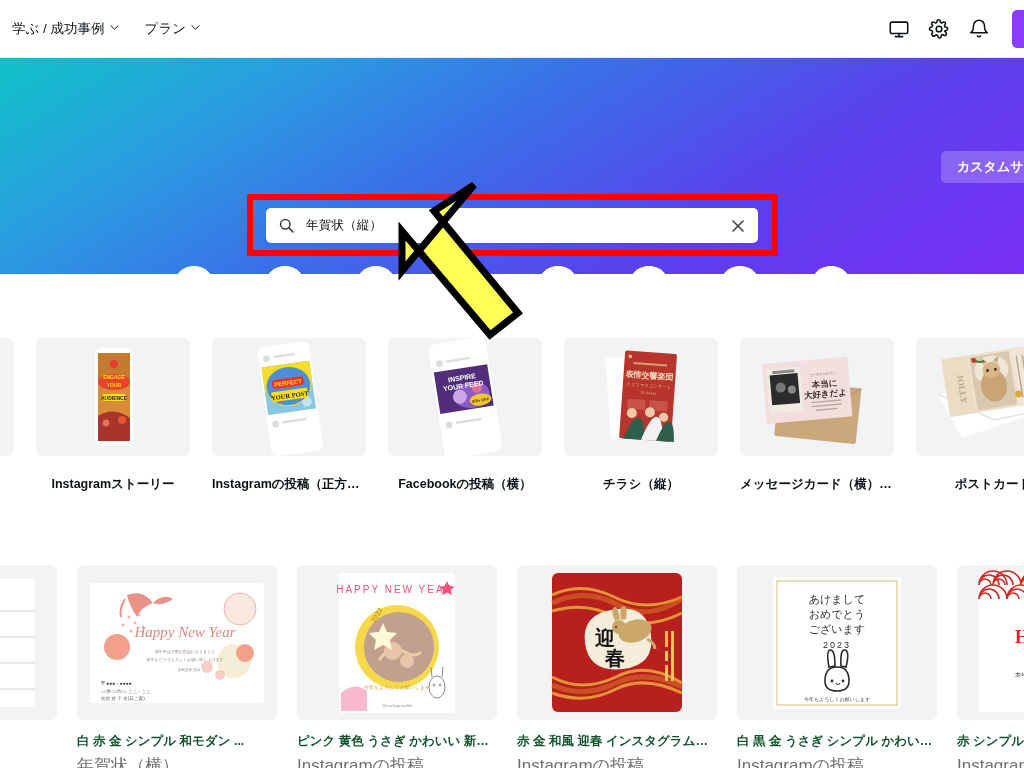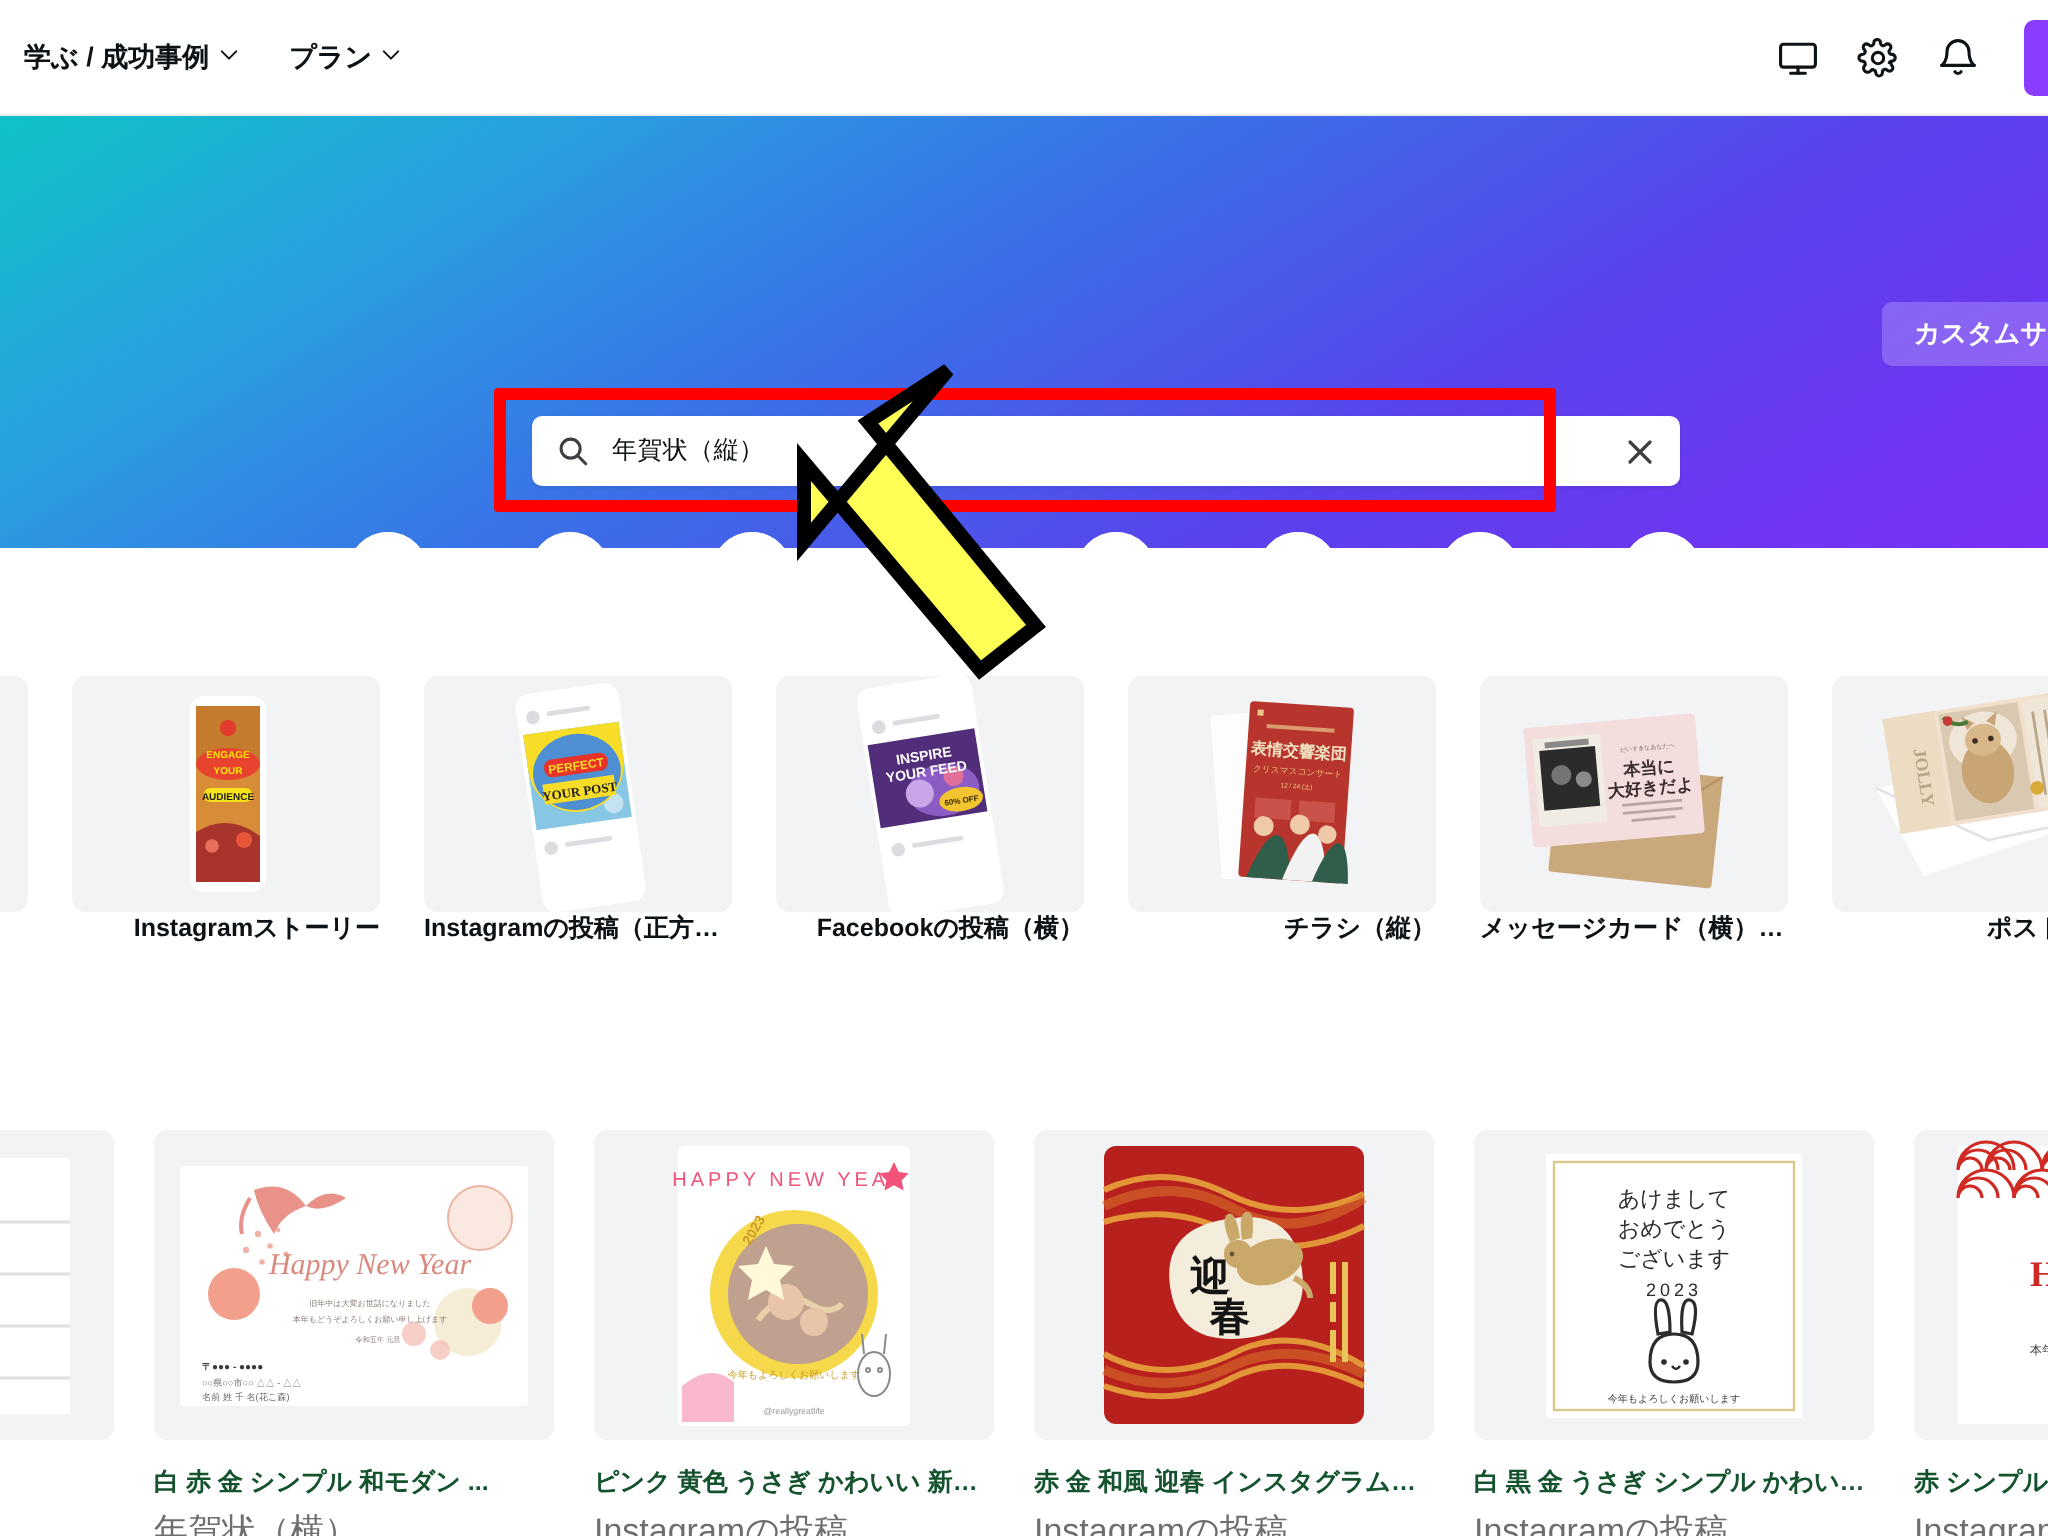--- a/index.html
+++ b/index.html
@@ -14,21 +14,21 @@
 
   
   .topnav {
     position: absolute; top: 0; left: 0; width: 1024px; height: 58px;
     background: #fff; border-bottom: 1px solid #ebecf0;
     display: flex; align-items: center;
   }
   .nav-left { display: flex; align-items: center; padding-left: 12px; gap: 26px; }
   .nav-item {
     display: flex; align-items: center; gap: 5px;
-    font-size: 13.5px; color: #0d1216; font-weight: 700; cursor: pointer;
+    font-size: 13.5px; color: #0d1216; font-weight: 400; cursor: pointer;
     white-space: nowrap;
   }
   .chev { width: 9px; height: 9px; display: inline-block; position: relative; top: -1px; }
   .chev svg { display:block; }
   .nav-right {
     margin-left: auto; display: flex; align-items: center; gap: 18px;
     padding-right: 0px; height: 100%;
   }
   .nav-icon { width: 22px; height: 22px; color: #0d1216; cursor: pointer; display:flex; align-items:center; justify-content:center;}
   .nav-icon svg { display:block; }
@@ -57,21 +57,21 @@
     color: #fff; font-size: 13px; font-weight: 700;
     display: flex; align-items: center; white-space: nowrap; cursor: pointer;
   }
 
   
   .search-highlight {
     position: absolute; left: 247px; top: 136px; width: 531px; height: 62px;
     border: 6px solid #ff0000; border-radius: 2px; pointer-events: none; z-index: 6;
   }
   .search-wrap {
-    position: absolute; left: 266px; top: 150px; width: 574px; height: 35px;
+    position: absolute; left: 266px; top: 150px; width: 492px; height: 35px;
     background: #fff; border-radius: 5px; display: flex; align-items: center;
     padding: 0 12px; z-index: 5; box-shadow: 0 1px 2px rgba(0,0,0,.08);
   }
   .search-icon { width: 17px; height: 17px; color: #3d3f42; flex: 0 0 auto; }
   .search-icon svg { display: block; }
   .search-input {
     flex: 1 1 auto; border: 0; outline: 0; background: transparent;
     font-family: inherit; font-size: 12.5px; color: #0d1216;
     padding-left: 11px; letter-spacing: .2px;
   }
@@ -102,22 +102,22 @@
   .row1 {
     position: absolute; top: 338px; left: -140px;
     display: flex; gap: 22px;
   }
   .card1 { width: 154px; cursor: pointer; }
   .card1 .thumb {
     width: 154px; height: 118px; background: #f2f3f5; border-radius: 7px;
     display: flex; align-items: center; justify-content: center; overflow: hidden;
   }
   .card1 .cap {
-    margin-top: 0; font-size: 12.5px; font-weight: 700; color: #0d1216;
-    text-align: right; white-space: nowrap; overflow: hidden; text-overflow: ellipsis;
+    margin-top: 20px; font-size: 12.5px; font-weight: 700; color: #0d1216;
+    text-align: center; white-space: nowrap; overflow: hidden; text-overflow: ellipsis;
   }
 
   
   .row2 {
     position: absolute; top: 565px; left: -143px;
     display: flex; gap: 20px;
   }
   .card2 { width: 200px; cursor: pointer; }
   .card2 .thumb2 {
     width: 200px; height: 155px; background: #f2f3f5; border-radius: 7px;

